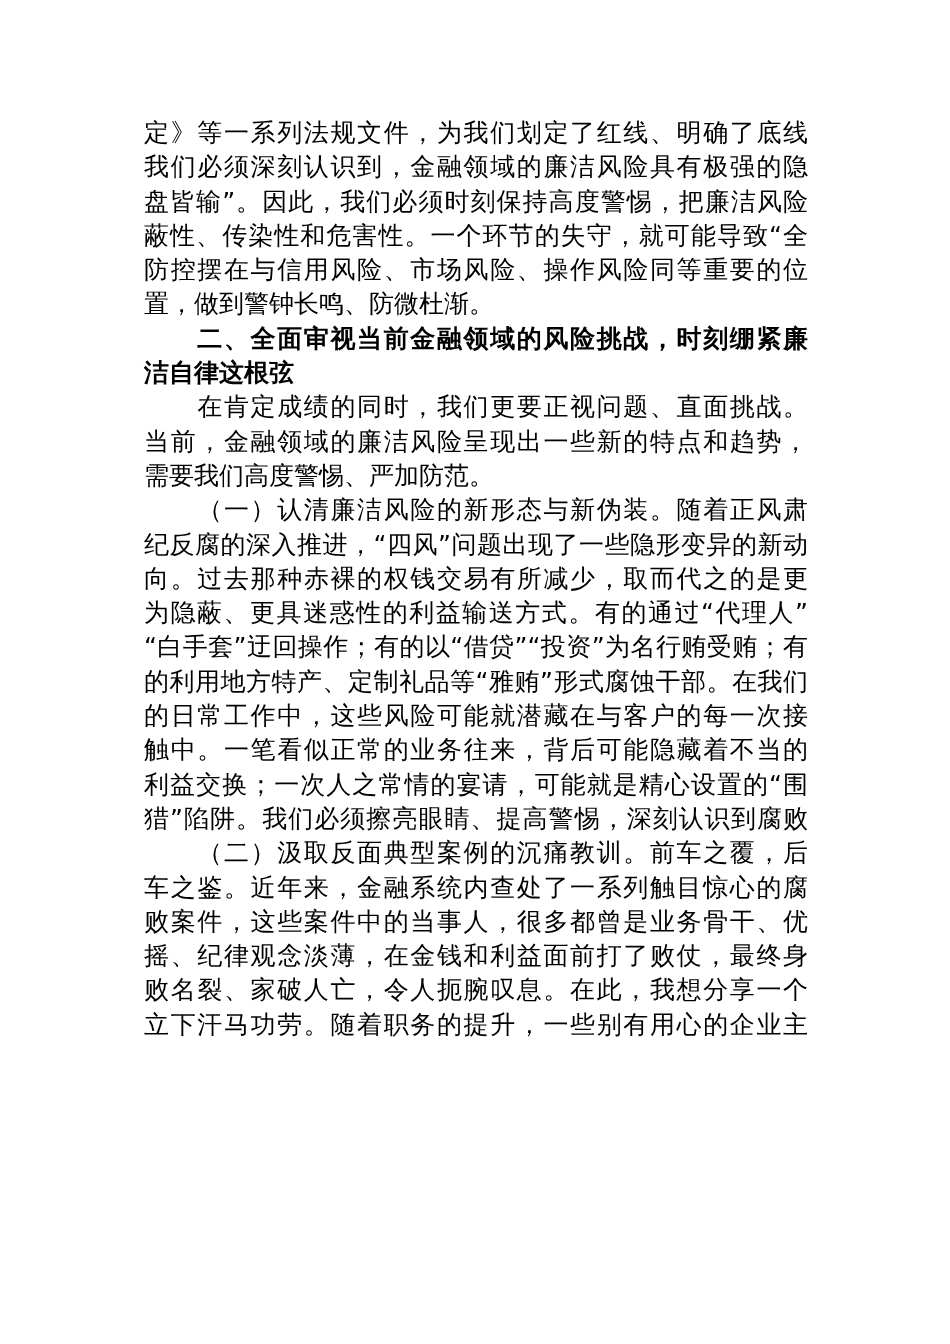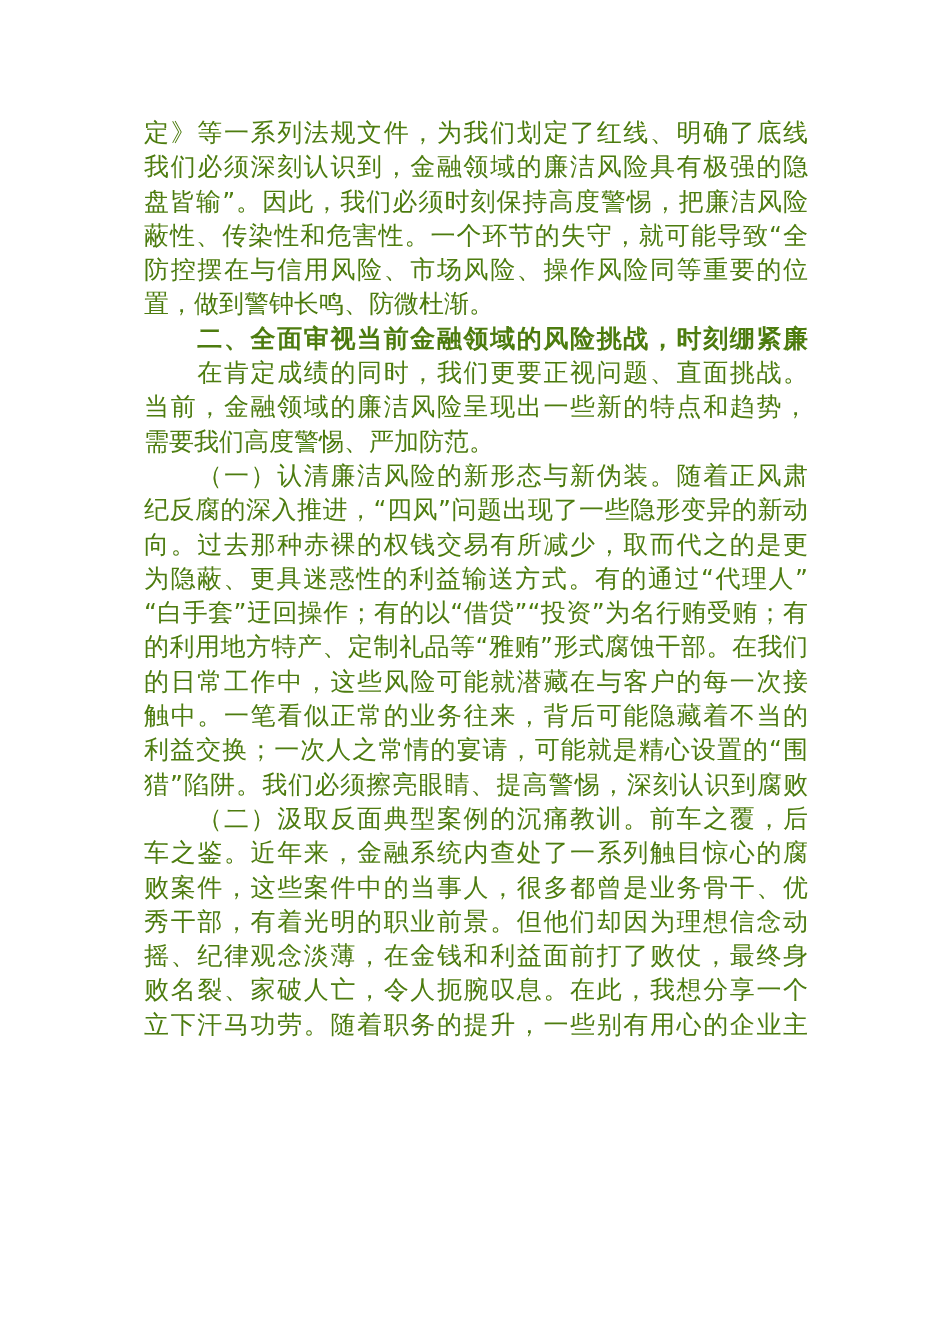--- a/index.html
+++ b/index.html
@@ -1,49 +1,49 @@
 <!DOCTYPE html>
 <html><head>
 <meta charset="utf-8">
 <style>
   html, body { margin:0; padding:0; background:#ffffff; }
   body { width:950px; height:1344px; position:relative; overflow:hidden; }
   .page {
     position:absolute; left:144px; top:116px; width:664px;
     font-family: "DejaVu Sans", "Liberation Sans", sans-serif;
-    font-size:25px; line-height:34.3px; color:#4d7c0f;
+    font-size:25px; line-height:34.3px; color:#000000;
   }
   .line { white-space:nowrap; height:34.3px; text-align:justify; text-align-last:justify; }
   .line.last { text-align-last:left; }
   .heading { font-weight:bold; }
 </style>
 </head>
 <body>
 
 <div class="page">
   <div class="line">定》等一系列法规文件，为我们划定了红线、明确了底线</div>
   <div class="line">我们必须深刻认识到，金融领域的廉洁风险具有极强的隐</div>
   <div class="line">盘皆输”。因此，我们必须时刻保持高度警惕，把廉洁风险</div>
   <div class="line">蔽性、传染性和危害性。一个环节的失守，就可能导致“全</div>
   <div class="line">防控摆在与信用风险、市场风险、操作风险同等重要的位</div>
   <div class="line last">置，做到警钟长鸣、防微杜渐。</div>
   <div class="line heading">　　二、全面审视当前金融领域的风险挑战，时刻绷紧廉</div>
+  <div class="line last heading">洁自律这根弦</div>
   <div class="line">　　在肯定成绩的同时，我们更要正视问题、直面挑战。</div>
   <div class="line">当前，金融领域的廉洁风险呈现出一些新的特点和趋势，</div>
   <div class="line last">需要我们高度警惕、严加防范。</div>
   <div class="line">　　（一）认清廉洁风险的新形态与新伪装。随着正风肃</div>
   <div class="line">纪反腐的深入推进，“四风”问题出现了一些隐形变异的新动</div>
   <div class="line">向。过去那种赤裸的权钱交易有所减少，取而代之的是更</div>
   <div class="line">为隐蔽、更具迷惑性的利益输送方式。有的通过“代理人”</div>
   <div class="line">“白手套”迂回操作；有的以“借贷”“投资”为名行贿受贿；有</div>
   <div class="line">的利用地方特产、定制礼品等“雅贿”形式腐蚀干部。在我们</div>
   <div class="line">的日常工作中，这些风险可能就潜藏在与客户的每一次接</div>
   <div class="line">触中。一笔看似正常的业务往来，背后可能隐藏着不当的</div>
   <div class="line">利益交换；一次人之常情的宴请，可能就是精心设置的“围</div>
   <div class="line">猎”陷阱。我们必须擦亮眼睛、提高警惕，深刻认识到腐败</div>
   <div class="line">　　（二）汲取反面典型案例的沉痛教训。前车之覆，后</div>
   <div class="line">车之鉴。近年来，金融系统内查处了一系列触目惊心的腐</div>
   <div class="line">败案件，这些案件中的当事人，很多都曾是业务骨干、优</div>
-  <div class="line">秀干部，有着光明的职业前景。但他们却因为理想信念动</div>
   <div class="line">摇、纪律观念淡薄，在金钱和利益面前打了败仗，最终身</div>
   <div class="line">败名裂、家破人亡，令人扼腕叹息。在此，我想分享一个</div>
   <div class="line">立下汗马功劳。随着职务的提升，一些别有用心的企业主</div>
 </div>
 
 </body></html>

